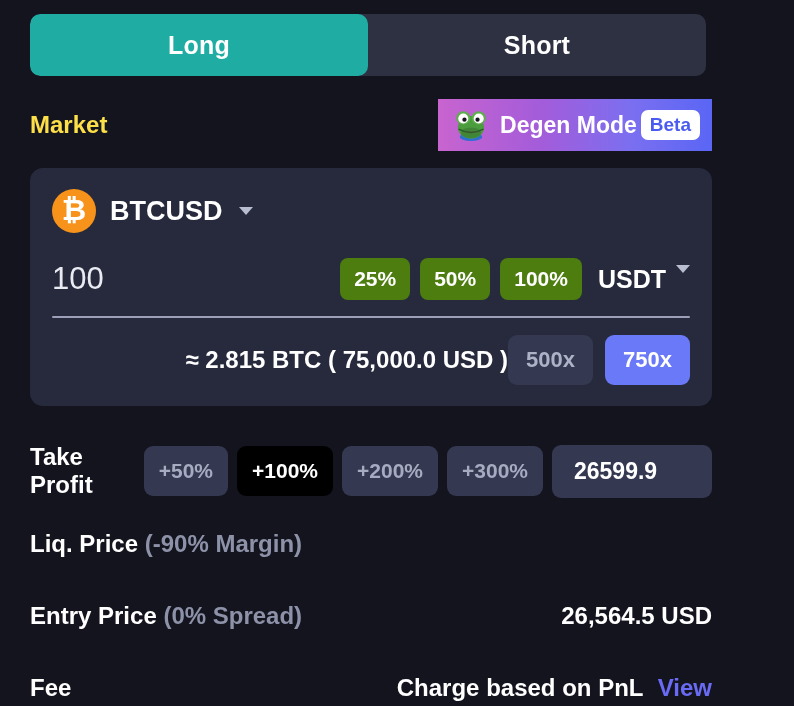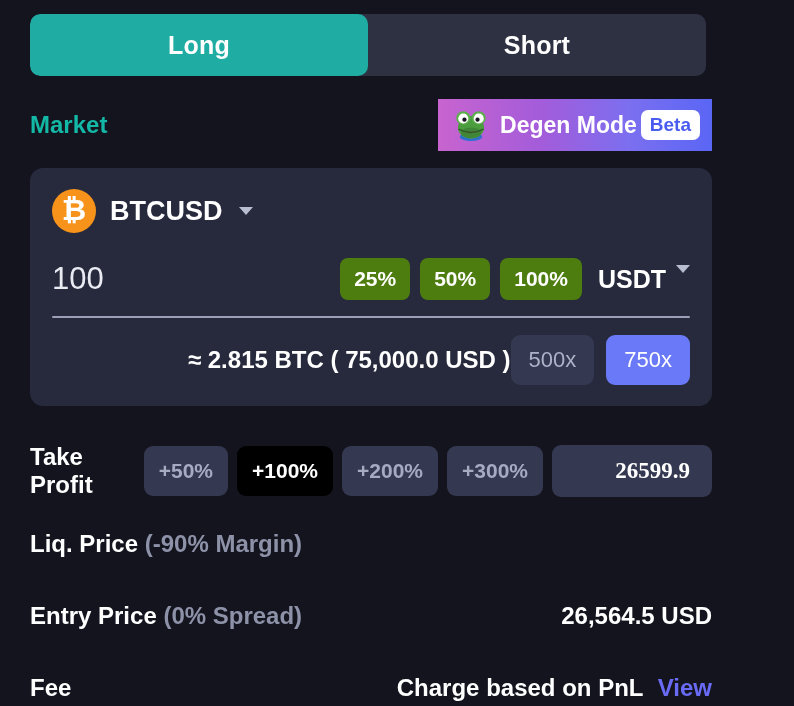--- a/index.html
+++ b/index.html
@@ -51,21 +51,21 @@
   .market-row {
     display: flex;
     align-items: center;
     justify-content: space-between;
     margin: 22px 12px 0 18px;
     height: 54px;
   }
   .market-label {
     font-size: 24px;
     font-weight: bold;
-    color: #14b8a6;
+    color: #fde047;
   }
   .degen-badge {
     display: flex;
     align-items: center;
     gap: 10px;
     height: 52px;
     padding: 0 12px 0 14px;
     border-radius: 0;
     background: linear-gradient(90deg, #c864cf 0%, #a35cda 38%, #7b6ff0 70%, #5a66f5 100%);
   }
@@ -186,21 +186,21 @@
     height: 48px;
   }
   .convert-text {
     font-size: 24px;
     font-weight: bold;
     color: #ffffff;
   }
   .lev-group { display: flex; gap: 12px; }
   .lev-btn {
     font-size: 22px;
-    font-weight: normal;
+    font-weight: bold;
     border-radius: 9px;
     padding: 12px 18px;
     border: none;
     cursor: pointer;
     background: #343850;
     color: #aeb2c7;
     font-family: "Liberation Sans", sans-serif;
   }
   .lev-btn.selected {
     background: #6a79f7;
@@ -255,23 +255,23 @@
   }
   .tp-value {
     background: #343850;
     color: #ffffff;
     font-size: 23px;
     font-weight: bold;
     border-radius: 9px;
     padding: 13px 22px;
     border: none;
     cursor: text;
-    font-family: Liberation Serif, serif;
+    font-family: Liberation Sans, sans-serif;
     min-width: 160px;
-    text-align: right;
+    text-align: left;
   }
 
   .liq-row { margin-top: 16px; }
   .entry-row { margin-top: 16px; }
   .fee-row { margin-top: 16px; }
 
   .view-link {
     color: #6a6bf5;
     font-size: 24px;
     font-weight: bold;

